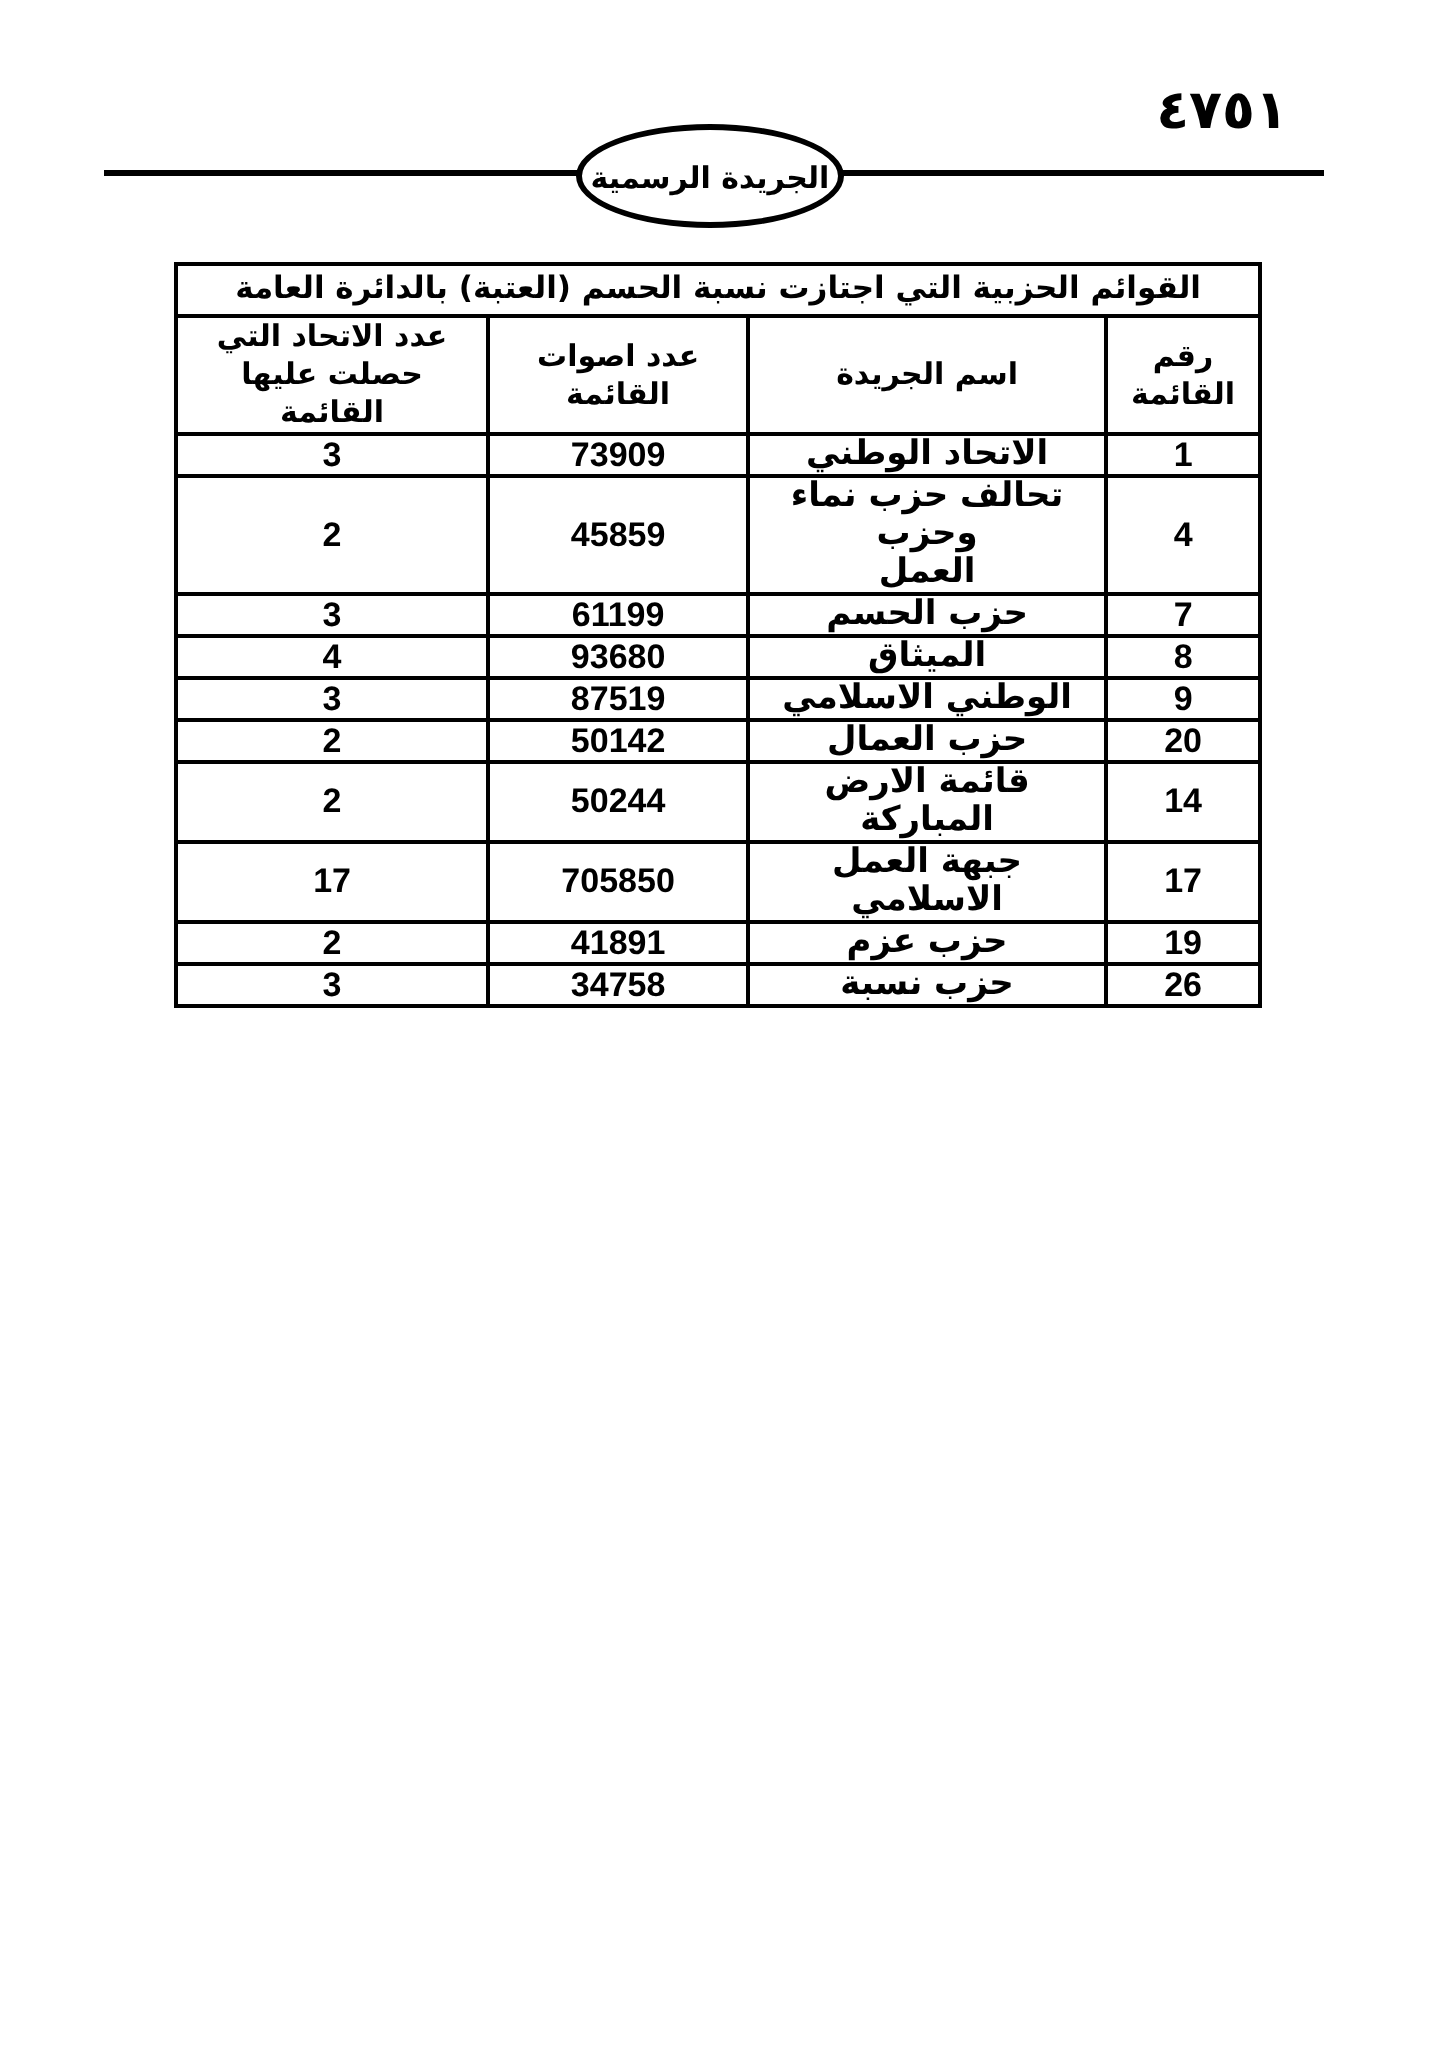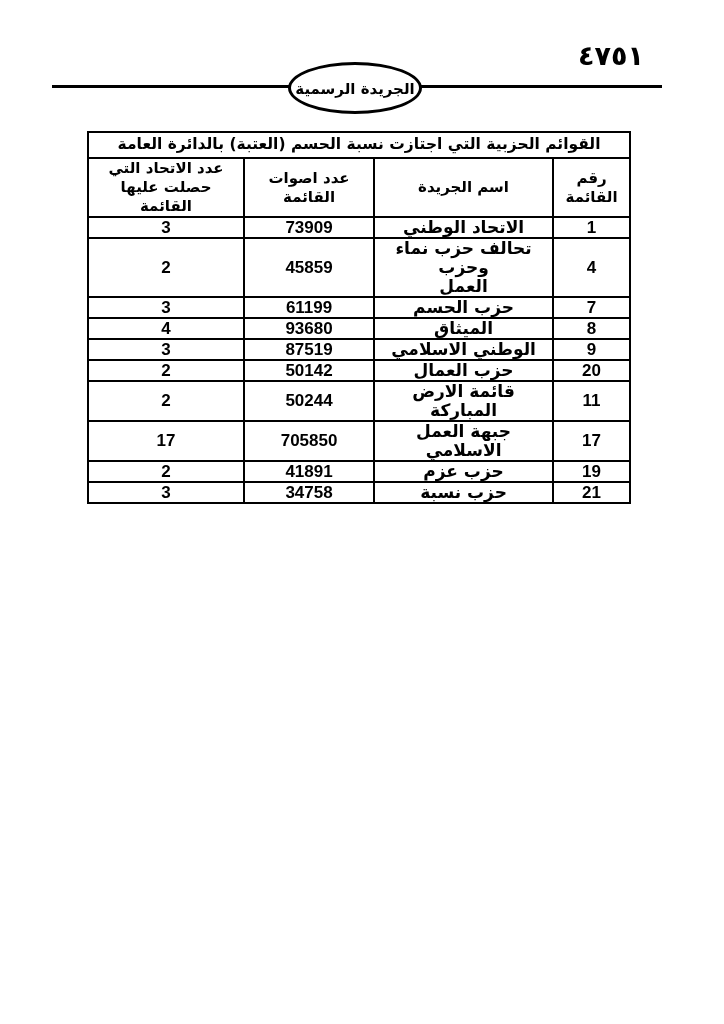--- a/index.html
+++ b/index.html
@@ -162,39 +162,39 @@
           <td class="num-cell">87519</td>
           <td class="num-cell">3</td>
         </tr>
         <tr>
           <td class="num-cell">20</td>
           <td class="name-cell">حزب العمال</td>
           <td class="num-cell">50142</td>
           <td class="num-cell">2</td>
         </tr>
         <tr>
-          <td class="num-cell">11</td>
+          <td class="num-cell">14</td>
           <td class="name-cell">قائمة الارض المباركة</td>
           <td class="num-cell">50244</td>
           <td class="num-cell">2</td>
         </tr>
         <tr>
           <td class="num-cell">17</td>
           <td class="name-cell">جبهة العمل الاسلامي</td>
           <td class="num-cell">705850</td>
           <td class="num-cell">17</td>
         </tr>
         <tr>
           <td class="num-cell">19</td>
           <td class="name-cell">حزب عزم</td>
           <td class="num-cell">41891</td>
           <td class="num-cell">2</td>
         </tr>
         <tr>
-          <td class="num-cell">21</td>
+          <td class="num-cell">26</td>
           <td class="name-cell">حزب نسبة</td>
           <td class="num-cell">34758</td>
           <td class="num-cell">3</td>
         </tr>
       </tbody>
   </table>
 
 </div>
 
 </body></html>

